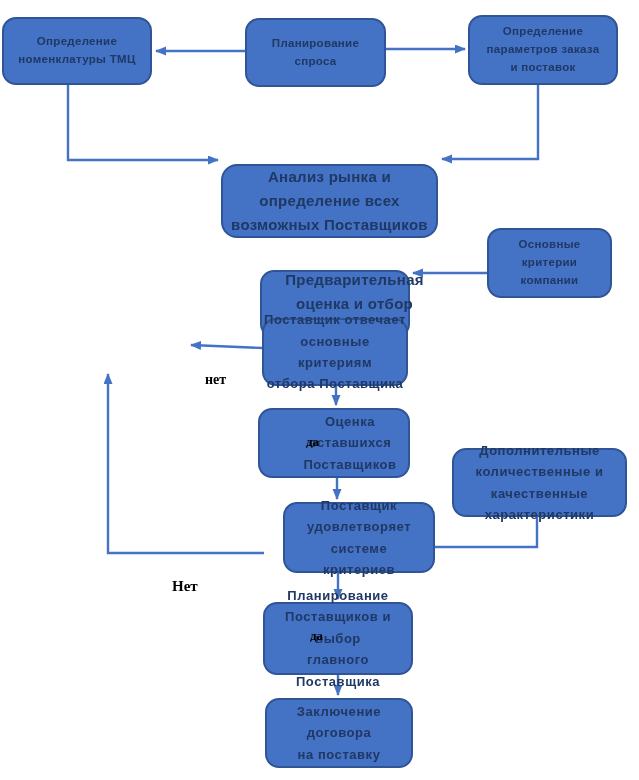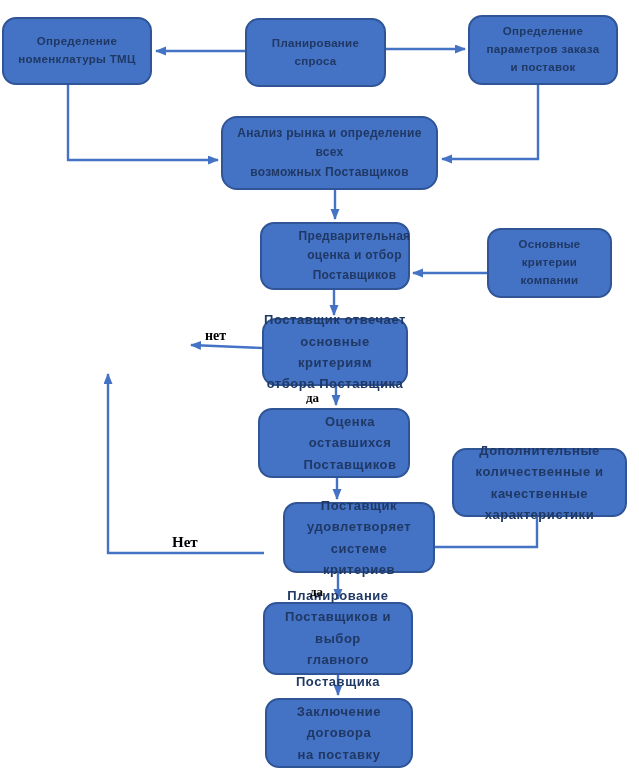--- a/index.html
+++ b/index.html
@@ -11,25 +11,26 @@
   .node{
     position:absolute;box-sizing:border-box;
     display:flex;align-items:center;justify-content:center;text-align:center;
     background:var(--node_fill,#4472C4);
     border:2px solid var(--node_border,#2F5597);
     border-radius:14px;
     color:var(--node_text,#1F3864);
     font-weight:bold;white-space:pre-line;
   }
   .f-lg{font-size:11.5px;line-height:1.55;letter-spacing:.3px;}
-  .f-md{font-size:12px;line-height:1.6;letter-spacing:.3px;}
+  .f-md{font-size:15px;line-height:1.6;letter-spacing:.3px;margin-top:48px;}
   .f-sm{font-size:13px;line-height:1.65;letter-spacing:.55px;}
   .lbl{
     position:absolute;font-family:"Liberation Serif",serif;font-weight:bold;
     color:var(--label_text,#000000);
+    margin-top:44px;
   }
 </style>
 </head>
 <body>
 
 <div id="canvas">
 
   <svg class="wires" viewBox="0 0 639 780">
     <defs>
       <marker id="arr" markerUnits="userSpaceOnUse" markerWidth="12" markerHeight="10" refX="10" refY="4.5" orient="auto">

